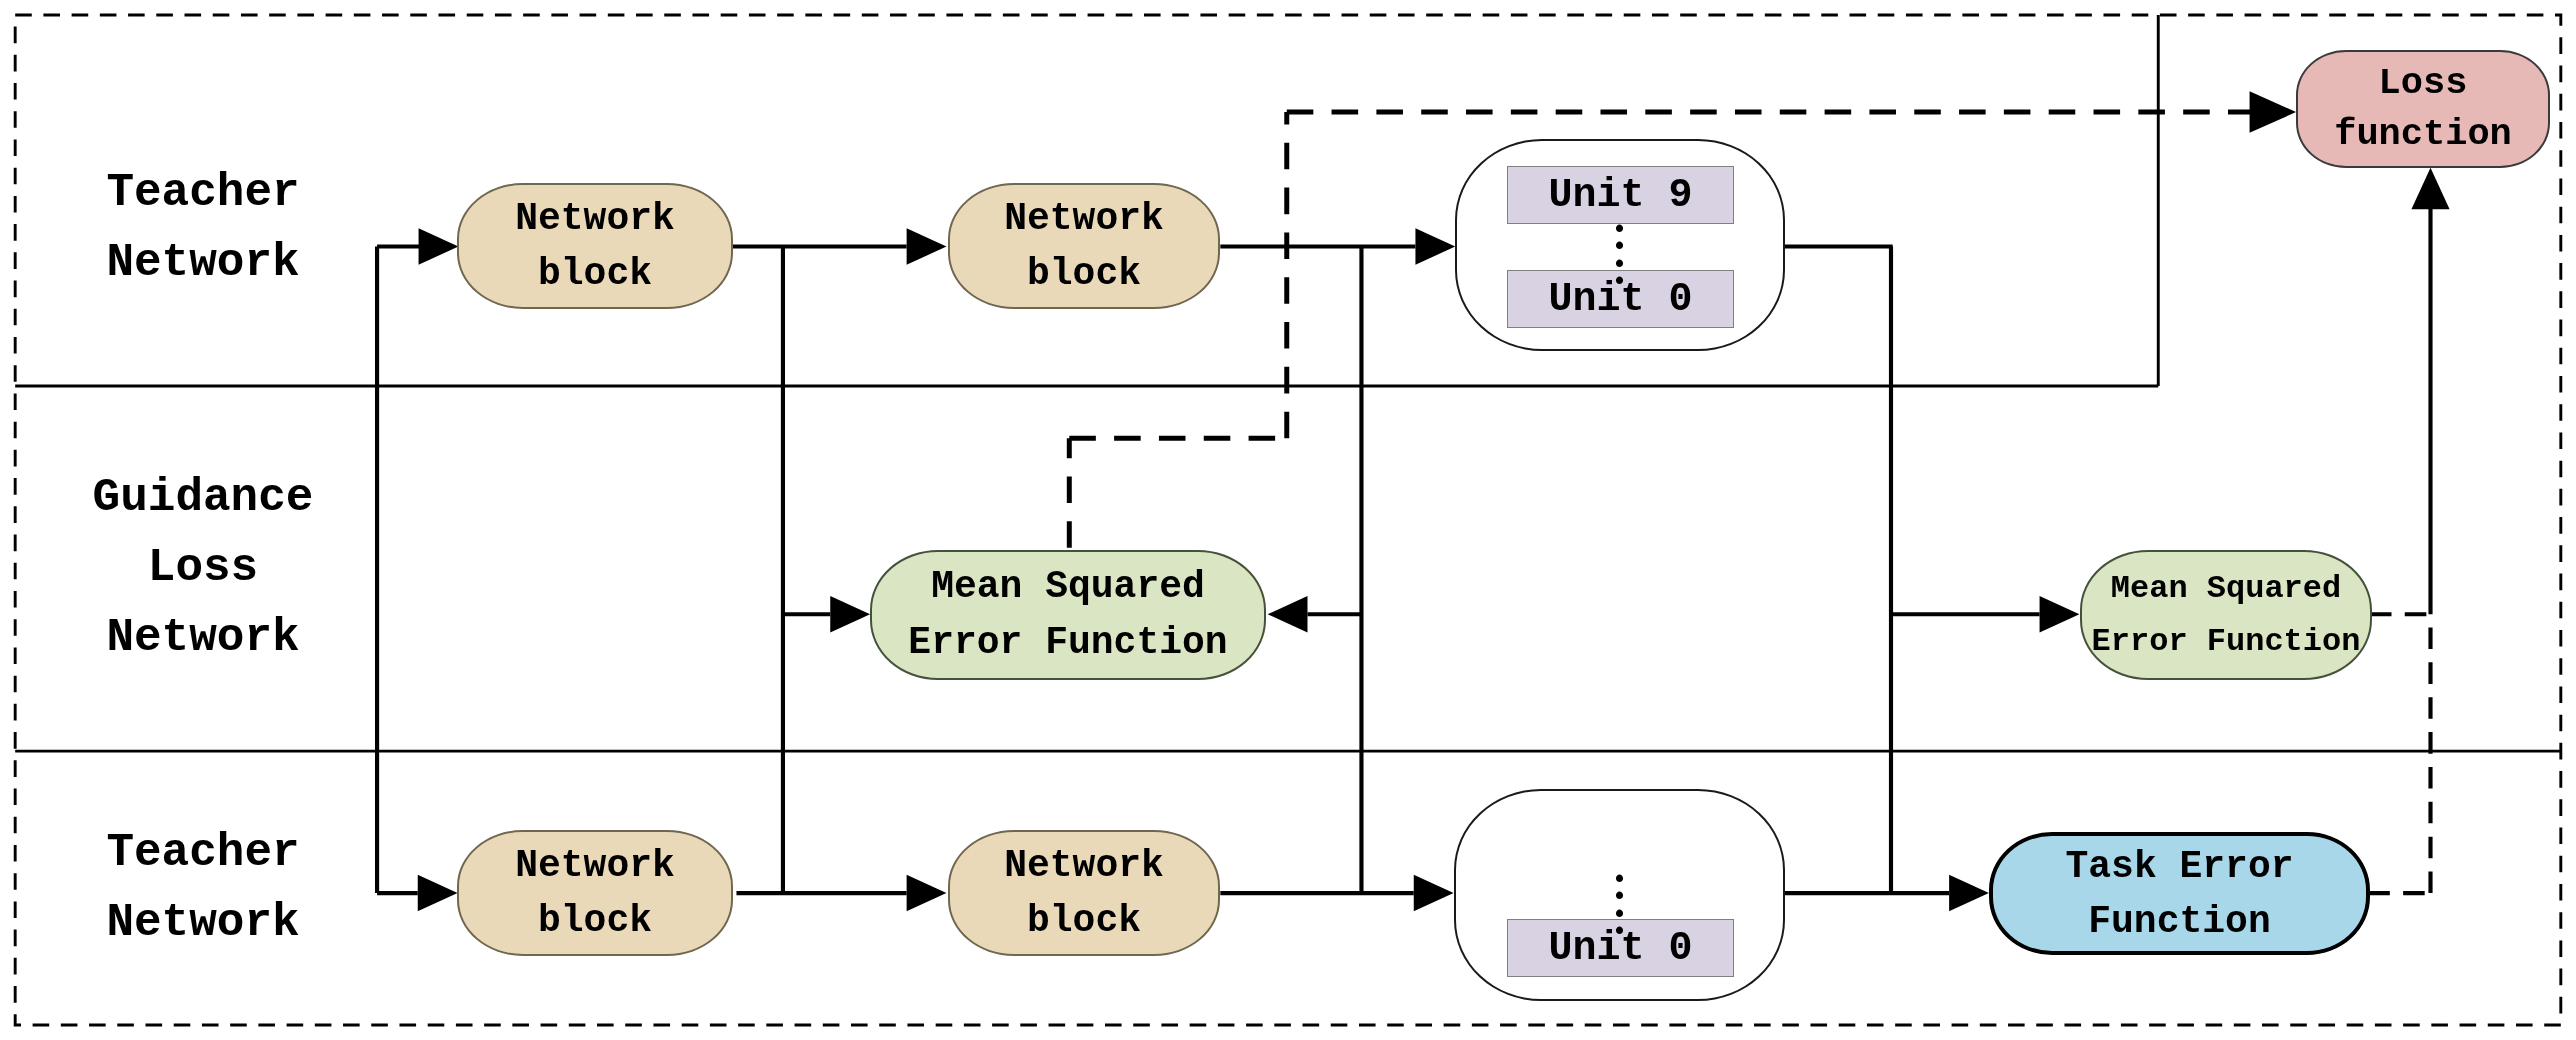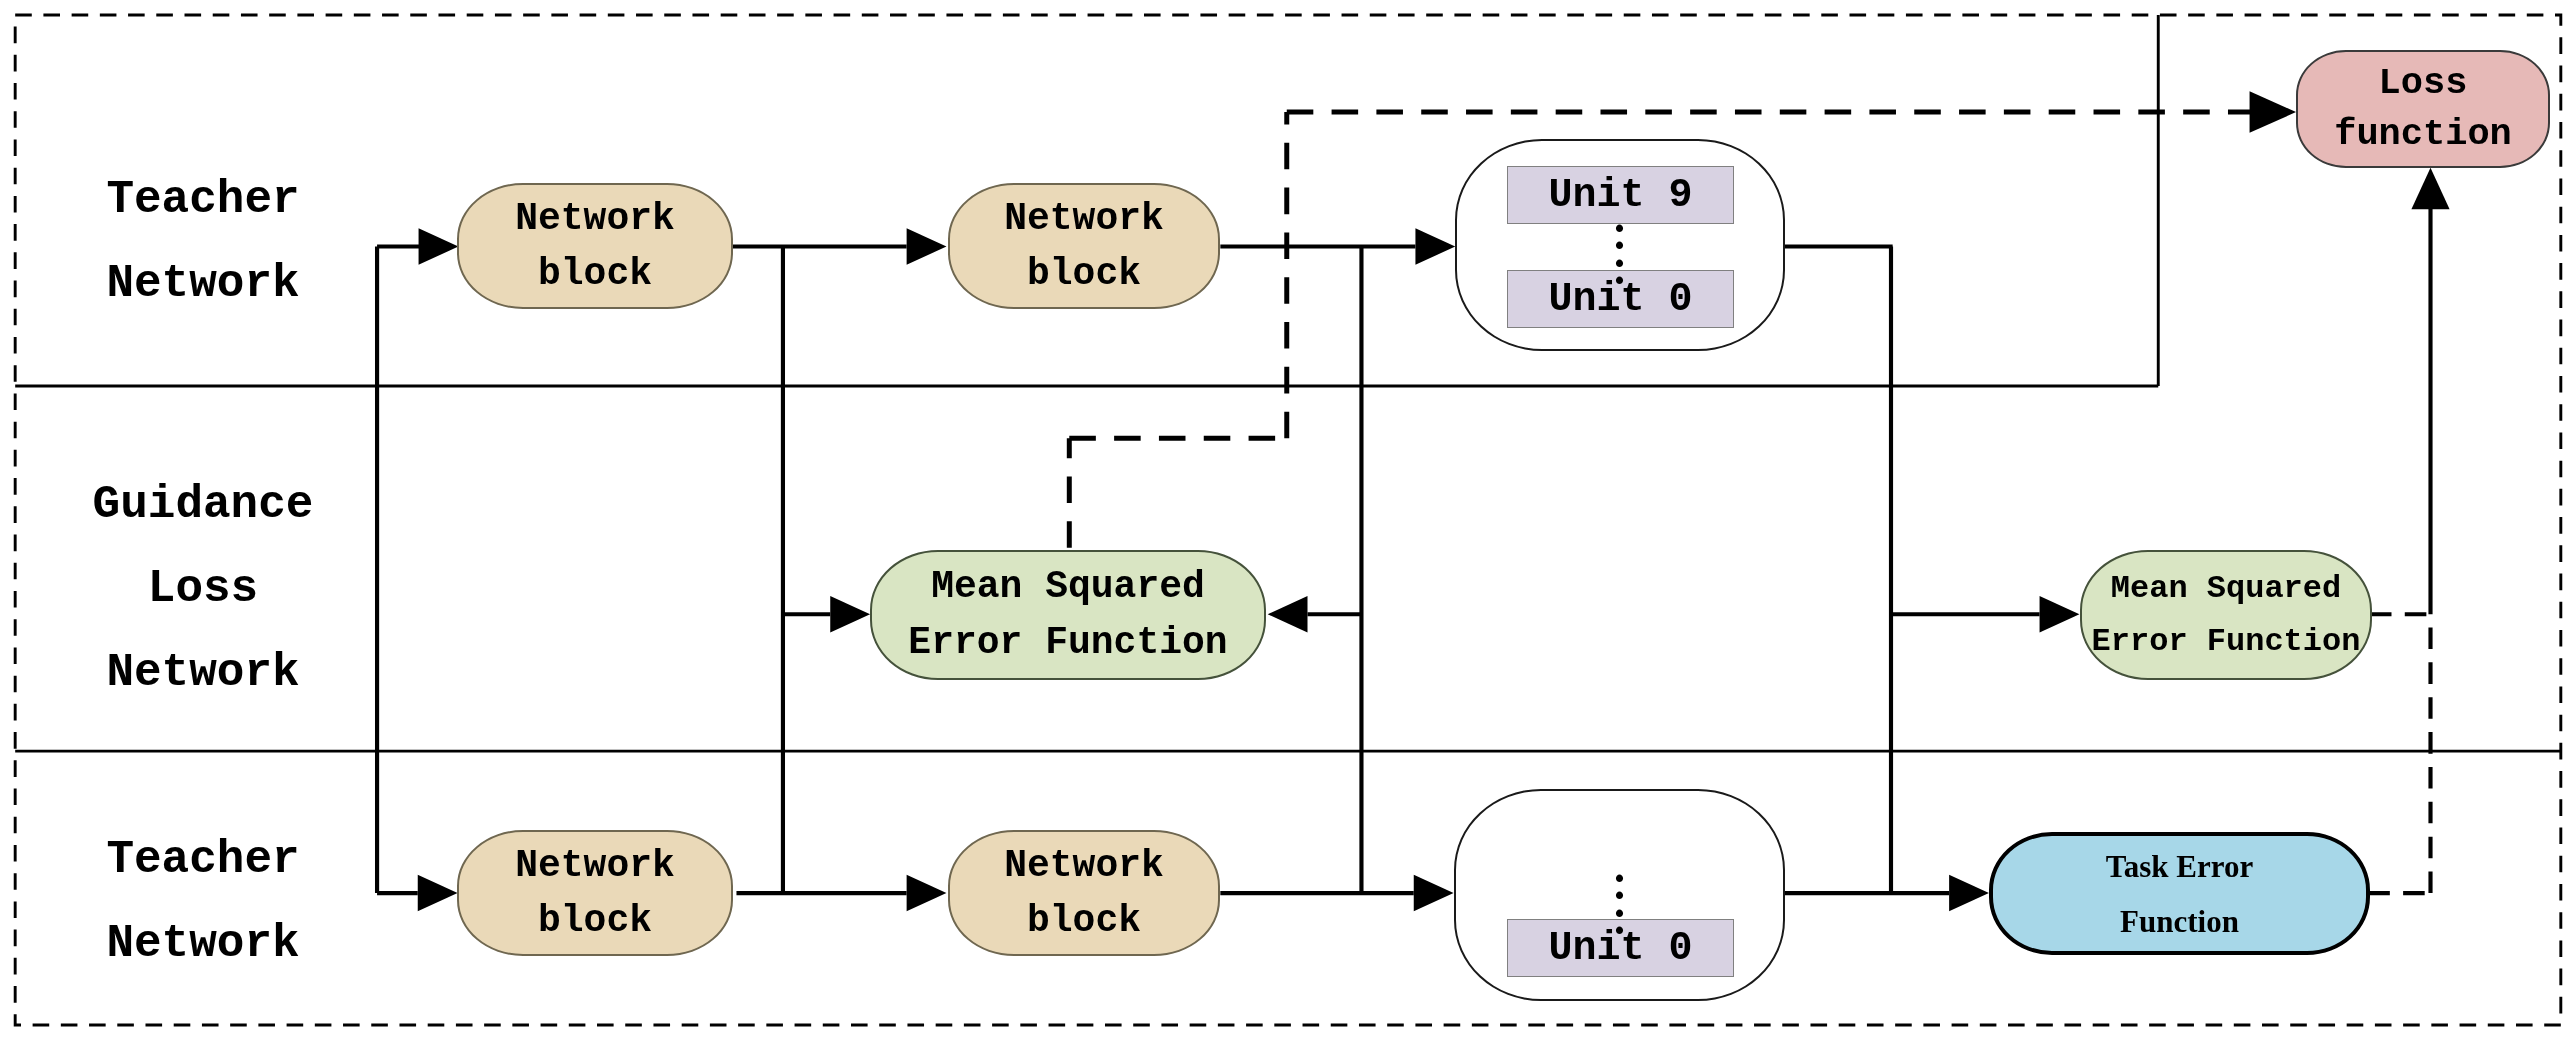--- a/index.html
+++ b/index.html
@@ -2,32 +2,32 @@
 <html style="--block_fill: #ead9b8; --unit_fill: #d8d2e2; --mse_fill: #d9e5c3; --loss_fill: #e6b9b7; --task_fill: #a7d7e8; --line: #000000;font-size:13.3px"><head>
 <meta charset="utf-8">
 <style>
   html,body{margin:0;padding:0;background:#ffffff;}
   .canvas{position:relative;width:2576px;height:1040px;background:#fff;
           font-family:"Liberation Mono","DejaVu Sans Mono",monospace;color:#000;overflow:hidden;}
   .abs{position:absolute;box-sizing:border-box;}
   svg.wires{position:absolute;left:0;top:0;width:2576px;height:1040px;}
   .node{display:flex;align-items:center;justify-content:center;text-align:center;
         white-space:pre-line;font-weight:700;box-sizing:border-box;}
-  .rowlabel{font-size:46px;line-height:84px;font-weight:700;text-align:center;white-space:pre-line;}
+  .rowlabel{font-size:46px;line-height:70px;font-weight:700;text-align:center;white-space:pre-line;}
   .block{background:var(--block_fill,#ead9b8);border:2.5px solid #6f6750;border-radius:66px/56px;
          font-size:38px;line-height:55px;}
   .unitbox{background:#ffffff;border:2.5px solid #1a1a1a;border-radius:87px/81px;}
   .unit{background:var(--unit_fill,#d8d2e2);border:1.7px solid #808080;font-size:40px;}
   .mse{background:var(--mse_fill,#d9e5c3);border:2.5px solid #45523b;border-radius:68px/60px;line-height:56px;}
   .mse-left{font-size:38px;}
   .mse-right{font-size:32px;line-height:53px;}
   .loss{background:var(--loss_fill,#e6b9b7);border:2.5px solid #3a3a3a;border-radius:50px/45px;
         font-size:37px;line-height:51px;}
   .task{background:var(--task_fill,#a7d7e8);border:4.2px solid #000;border-radius:63px/58px;
-        font-size:31px;line-height:55px;font-family:Liberation Serif, serif;}
+        font-size:38px;line-height:55px;}
   .dots{font-size:25px;line-height:17.4px;font-weight:700;white-space:pre-line;text-align:center;z-index:5;}
 </style>
 </head>
 <body>
 
 <div class="canvas">
 
   <svg class="wires" viewBox="0 0 3103 1253">
 
     <g stroke="#000" stroke-width="3.5" fill="none" stroke-dasharray="20 14">

